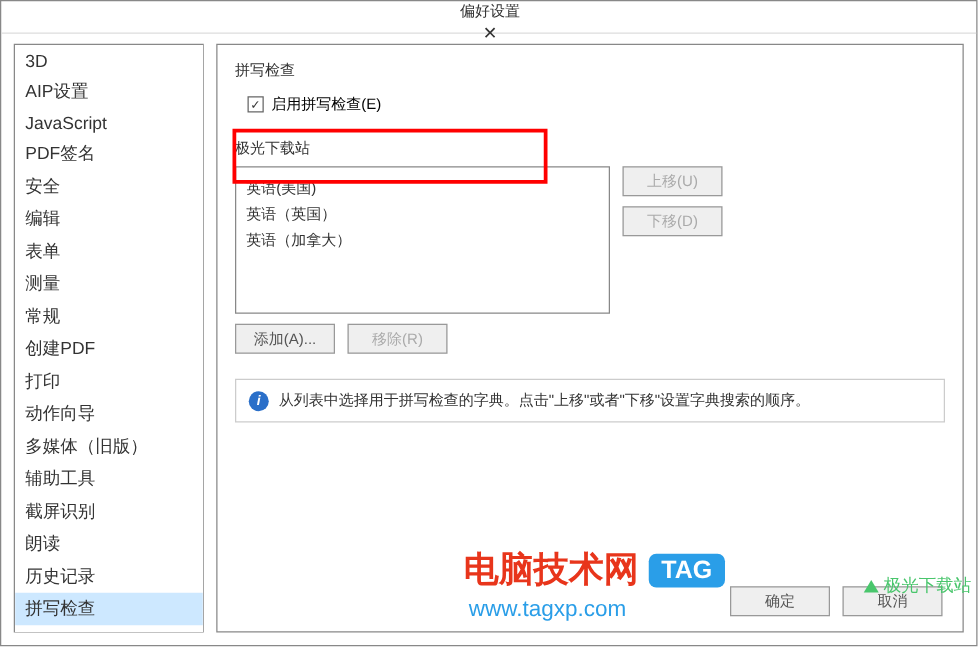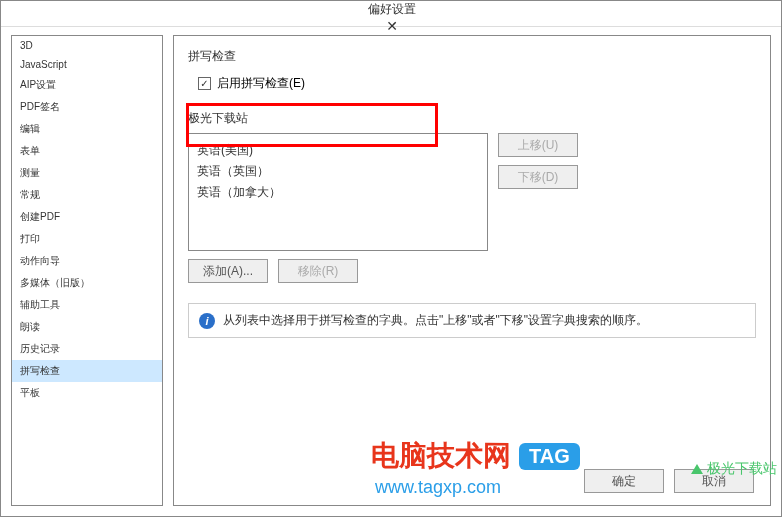--- a/index.html
+++ b/index.html
@@ -45,21 +45,21 @@
       width: 152px;
       border: 1px solid #888;
       overflow-y: auto;
       overflow-x: hidden;
       background: #fff;
       position: relative;
     }
     .sidebar-inner { }
     .sidebar-item {
       padding: 4px 8px;
-      font-size: 10px;
+      font-size: 14px;
       color: #333;
       cursor: pointer;
       white-space: nowrap;
     }
     .sidebar-item.selected {
       background: #cde8ff;
     }
     .main {
       flex: 1;
       border: 1px solid #888;
@@ -222,32 +222,34 @@
   <div class="titlebar">
     <span class="titlebar-title">偏好设置</span>
     <div class="close-btn">
       <span>✕</span>
     </div>
   </div>
   <div class="content">
     <div class="sidebar">
       <div class="sidebar-inner" id="sidebar-inner">
           <div class="sidebar-item">3D</div>
+          <div class="sidebar-item">AIP设置</div>
           <div class="sidebar-item">JavaScript</div>
-          <div class="sidebar-item">AIP设置</div>
           <div class="sidebar-item">PDF签名</div>
+          <div class="sidebar-item">安全</div>
           <div class="sidebar-item">编辑</div>
           <div class="sidebar-item">表单</div>
           <div class="sidebar-item">测量</div>
           <div class="sidebar-item">常规</div>
           <div class="sidebar-item">创建PDF</div>
           <div class="sidebar-item">打印</div>
           <div class="sidebar-item">动作向导</div>
           <div class="sidebar-item">多媒体（旧版）</div>
           <div class="sidebar-item">辅助工具</div>
+          <div class="sidebar-item">截屏识别</div>
           <div class="sidebar-item">朗读</div>
           <div class="sidebar-item">历史记录</div>
           <div class="sidebar-item selected">拼写检查</div>
           <div class="sidebar-item">平板</div>
         </div>
     </div>
     <div class="main">
       <div class="group-label">拼写检查</div>
       <div class="checkbox-row">
         <span class="checkbox">✓</span>

